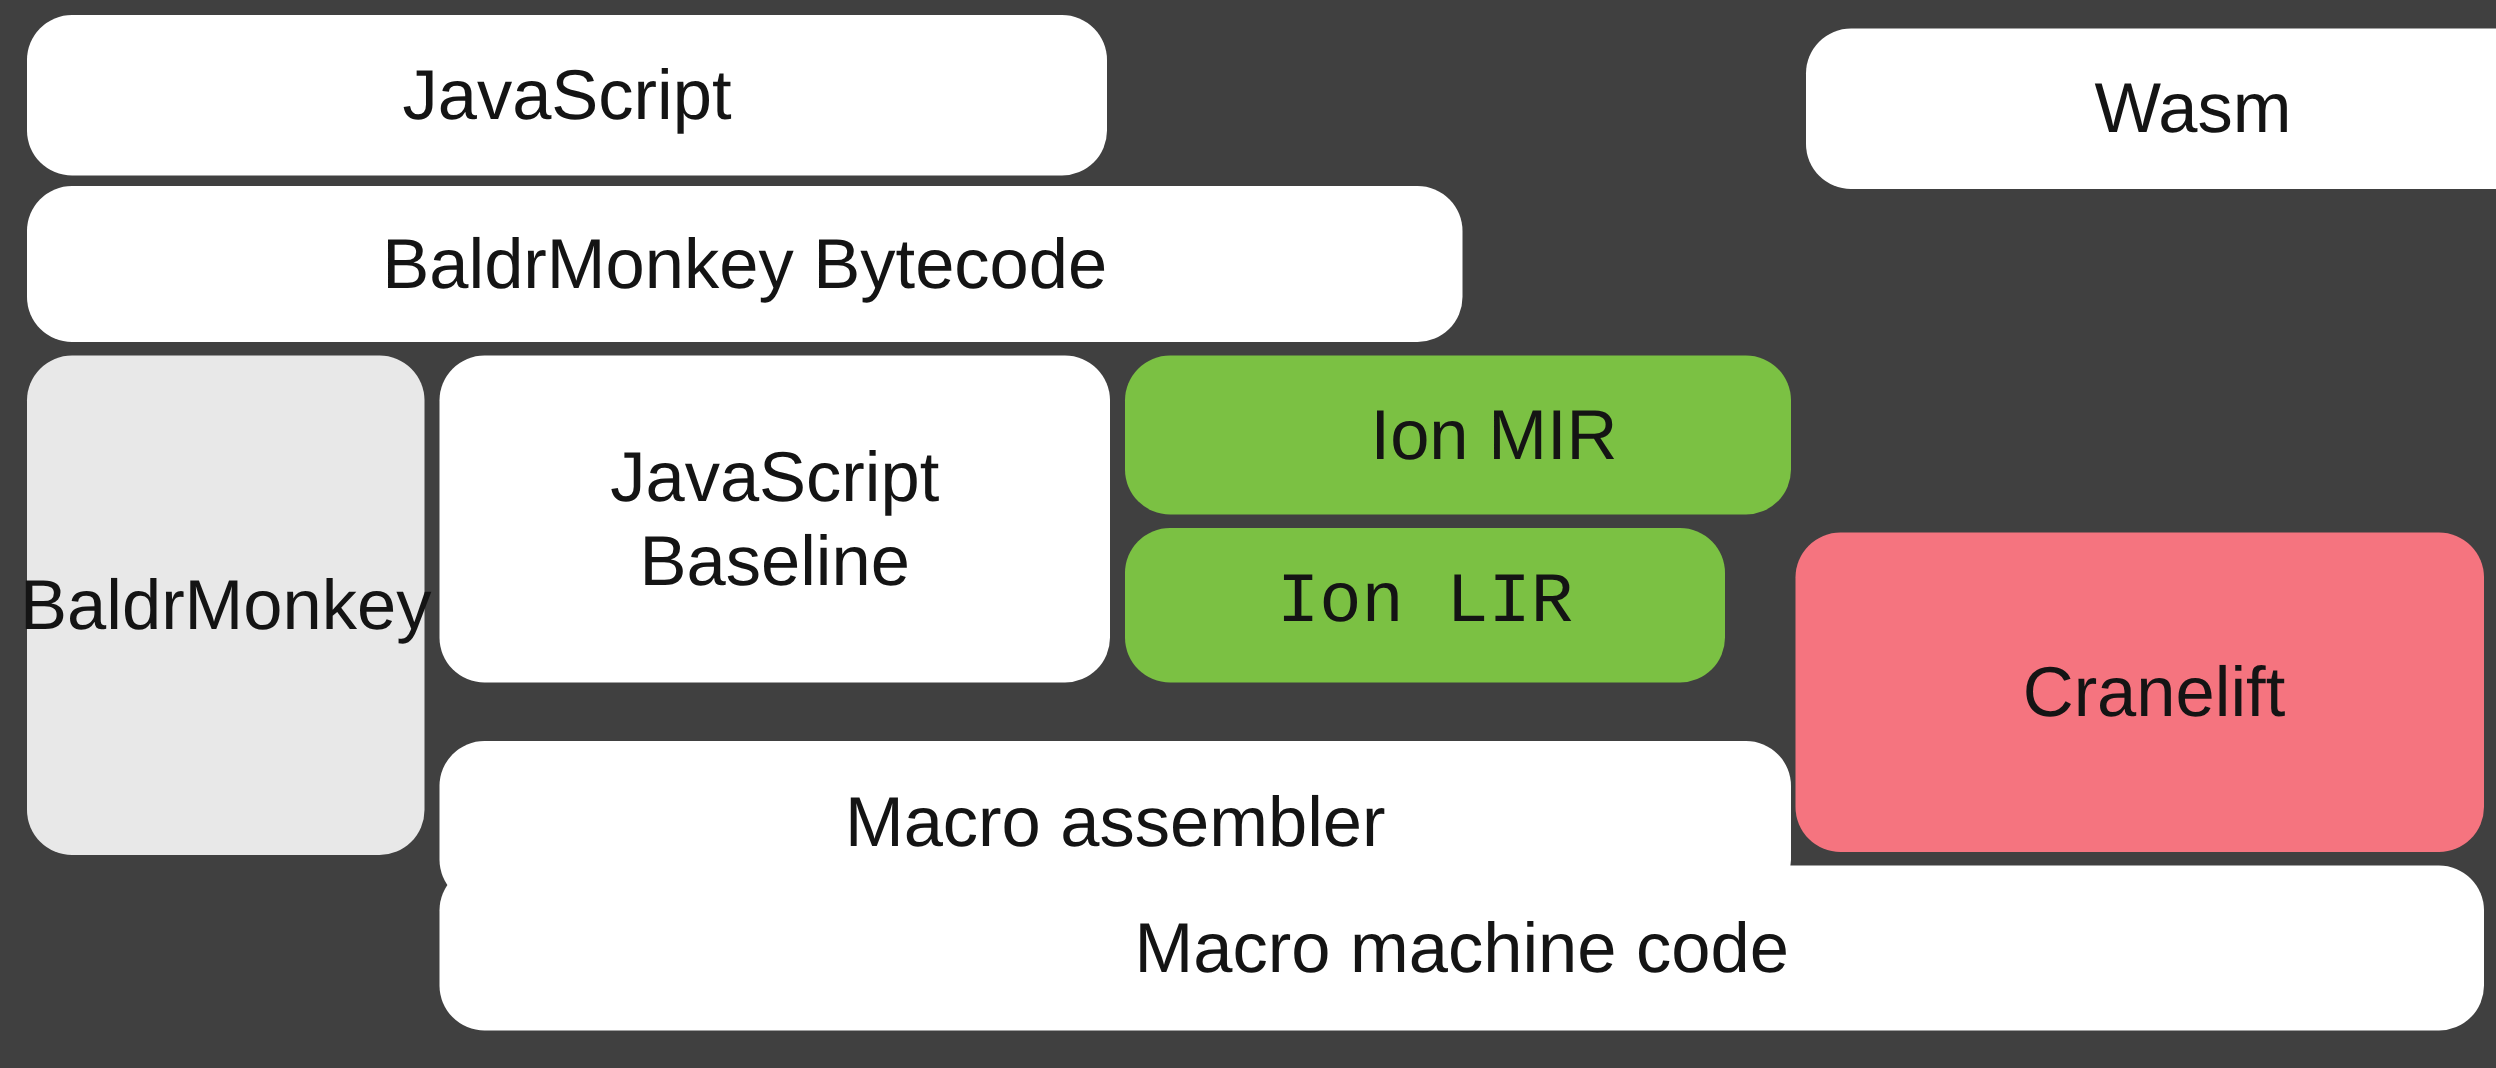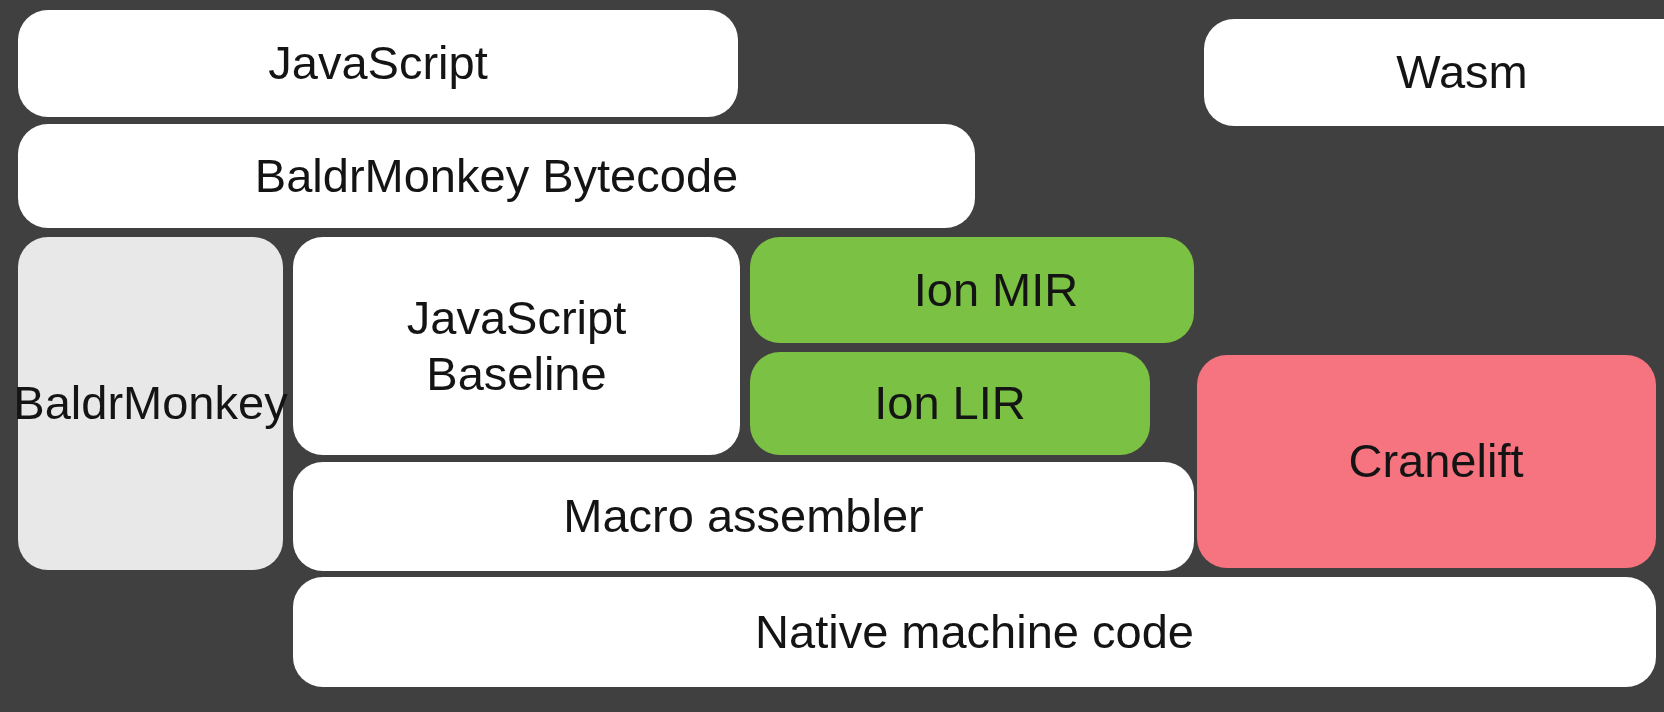--- a/index.html
+++ b/index.html
@@ -30,21 +30,21 @@
   }
   
   .n-javascript          { left: 18px;   top: 10px;  width: 720px;  height: 107px; }
   .n-asmjs               { left: 756px;  top: 10px;  width: 436px;  height: 107px; }
   .n-wasm                { left: 1204px; top: 19px;  width: 516px;  height: 107px; }
   .n-js-bytecode         { left: 18px;   top: 124px; width: 957px;  height: 104px; }
   .n-baldrmonkey         { left: 988px;  top: 124px; width: 432px;  height: 104px; }
   .n-interpreter         { left: 18px;   top: 237px; width: 265px;  height: 333px; }
   .n-js-baseline         { left: 293px;  top: 237px; width: 447px;  height: 218px; }
   .n-ion-mir             { left: 750px;  top: 237px; width: 444px;  height: 106px; padding-left: 48px; }
-  .n-ion-lir             { left: 750px;  top: 352px; width: 400px;  height: 103px; }
+  .n-ion-lir             { left: 750px;  top: 352px; width: 400px;  height: 103px; font-family: Liberation Mono, monospace; }
   .n-cranelift           { left: 1197px; top: 355px; width: 459px;  height: 213px; padding-left: 19px; }
   .n-macro-assembler     { left: 293px;  top: 462px; width: 901px;  height: 109px; }
   .n-native-machine-code { left: 293px;  top: 577px; width: 1363px; height: 110px; }
 </style>
 </head>
 <body>
 
 <div class="diagram" style="background: #404040;">
   <div class="node n-javascript" style="background: rgb(255, 255, 255); color: rgb(20, 20, 20);">
     <span>JavaScript</span>
@@ -64,19 +64,19 @@
   </div>
   <div class="node n-ion-mir" style="background: rgb(123, 193, 67); color: rgb(20, 20, 20);">
     <span>Ion MIR</span>
   </div>
   <div class="node n-ion-lir" style="background: rgb(123, 193, 67); color: rgb(20, 20, 20);">
     <span>Ion LIR</span>
   </div>
   <div class="node n-cranelift" style="background: rgb(245, 116, 127); color: rgb(20, 20, 20);">
     <span>Cranelift</span>
   </div>
-  <div class="node n-macro-assembler" style="background: rgb(255, 255, 255); color: rgb(20, 20, 20);">
+  <div class="node n-macro-assembler" style="background: rgb(255, 255, 255); color: rgb(20, 20, 20); margin-top: 32px;">
     <span>Macro assembler</span>
   </div>
   <div class="node n-native-machine-code" style="background: rgb(255, 255, 255); color: rgb(20, 20, 20);">
-    <span>Native machine code</span>
+    <span>Macro machine code</span>
   </div>
 </div>
 
 </body></html>

